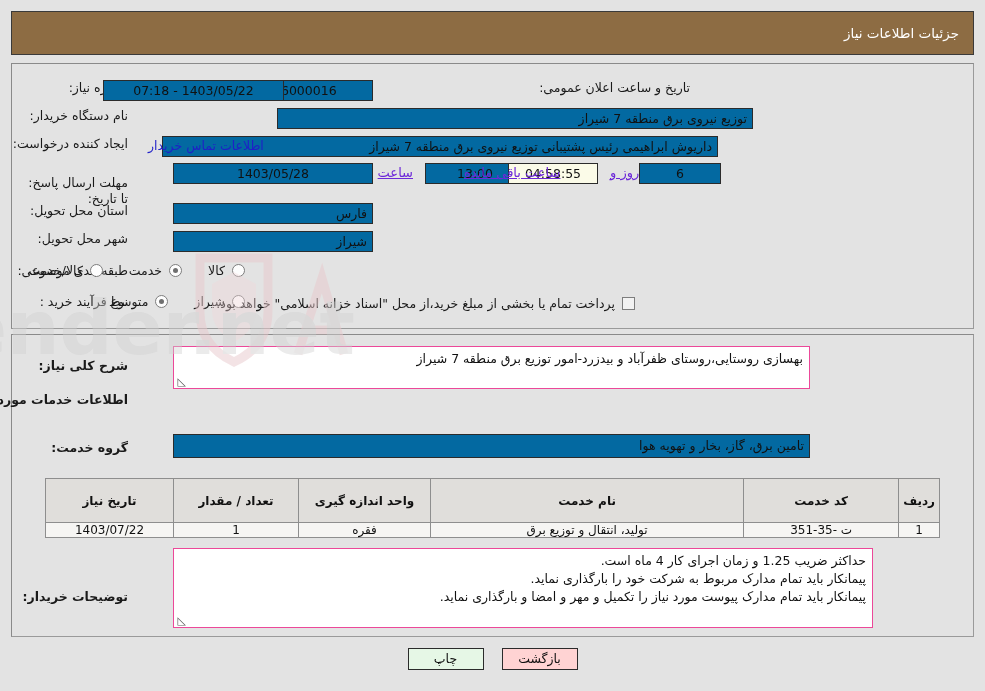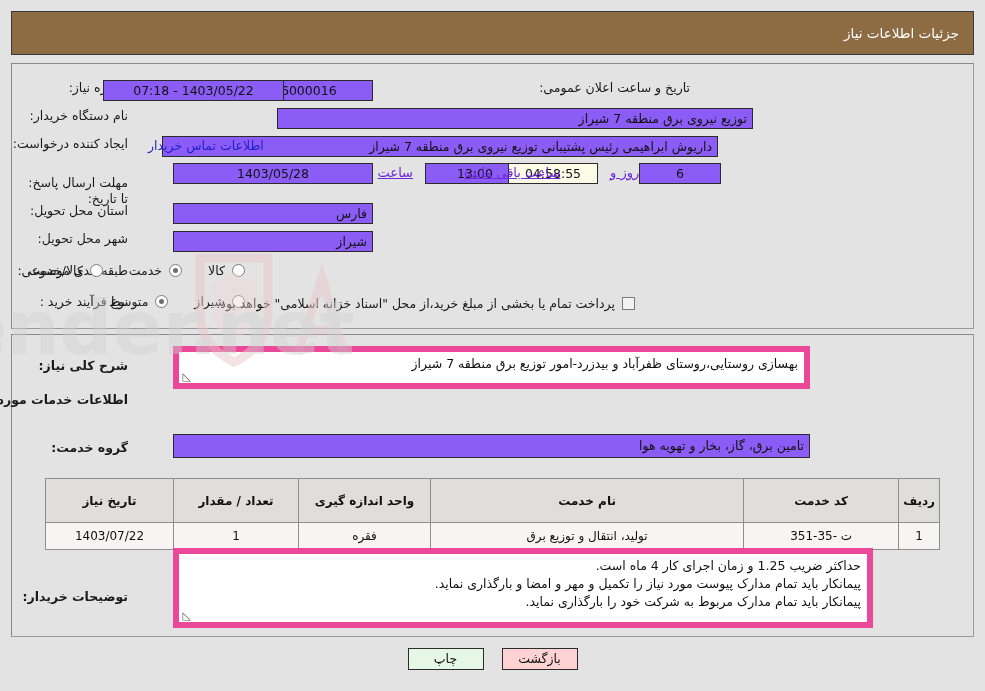--- a/index.html
+++ b/index.html
@@ -63,21 +63,21 @@
     direction: rtl;
     white-space: nowrap;
   }
   .lbl {
     font-size: 12.5px;
     color: #1a1a1a;
     text-align: right;
     padding-left: 8px;
   }
   .fld {
-    background: #8b5cf6;
+    background: #0369a1;
     border: 1px solid #2b2b2b;
     height: 21px;
     line-height: 19px;
     font-size: 12.5px;
     color: #111;
     padding: 0 5px;
     overflow: hidden;
   }
   .fld.center { text-align: center; }
   .fld.right  { text-align: right; }
@@ -117,21 +117,21 @@
     width: 13px; height: 13px;
     border: 1px solid #7d7d7d;
     background: #f2f2f2;
     display: inline-block;
     vertical-align: middle;
   }
 
   
   .ta {
     background: #ffffff;
-    border: 6px solid #ec4899;
+    border: 1px solid #ec4899;
     font-size: 12.5px;
     color: #111;
     text-align: right;
     padding: 3px 6px 0 6px;
     position: relative;
     line-height: 18px;
     overflow: hidden;
   }
   .ta .grip {
     position: absolute;
@@ -166,21 +166,21 @@
     font-weight: bold;
     height: 44px;
     padding: 0 4px;
     text-align: center;
     font-size: 12px;
   }
   .tbl td {
     background: #f6f5f3;
     border: 1px solid #8e8e8e;
     color: #111;
-    height: 27px;
+    height: 15px;
     padding: 0 4px;
     text-align: center;
     font-size: 12px;
   }
 
   
   .btns {
     position: absolute;
     left: 0; top: 648px;
     width: 985px;
@@ -333,22 +333,22 @@
         <td>فقره</td>
         <td>1</td>
         <td>1403/07/22</td>
       </tr>
     </tbody>
   </table>
 
   <span class="section-title" style="right:857px; top:589px;">توضیحات خریدار:</span>
   <div class="ta" style="position:absolute; right:112px; top:548px; width:700px; height:80px;">
     <div>حداکثر ضریب 1.25 و زمان اجرای کار 4 ماه است.</div>
+    <div>پیمانکار باید تمام مدارک مربوط به شرکت خود را بارگذاری نماید.</div>
     <div>پیمانکار باید تمام مدارک پیوست مورد نیاز را تکمیل و مهر و امضا و بارگذاری نماید.</div>
-    <div>پیمانکار باید تمام مدارک مربوط به شرکت خود را بارگذاری نماید.</div>
     <span class="grip">◺</span>
   </div>
 
   <div class="btns">
     <button class="btn back">بازگشت</button>
     <button class="btn print">چاپ</button>
   </div>
 
 </div>
 

